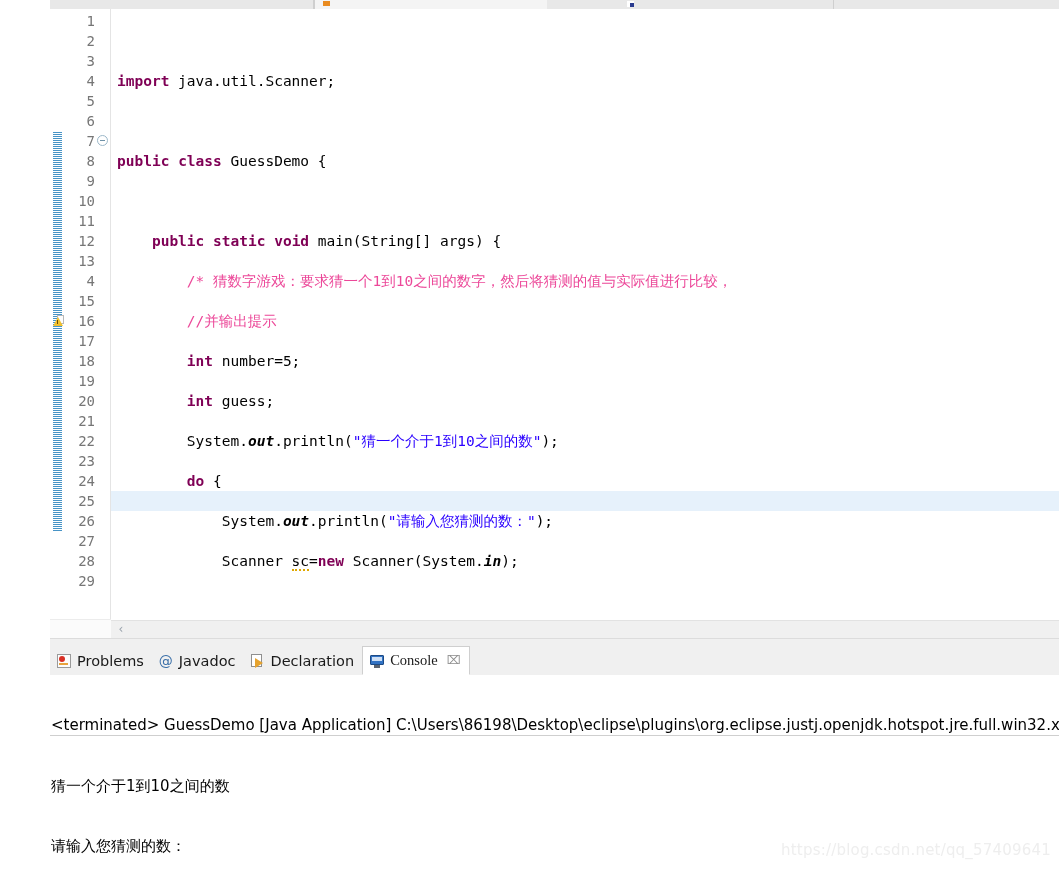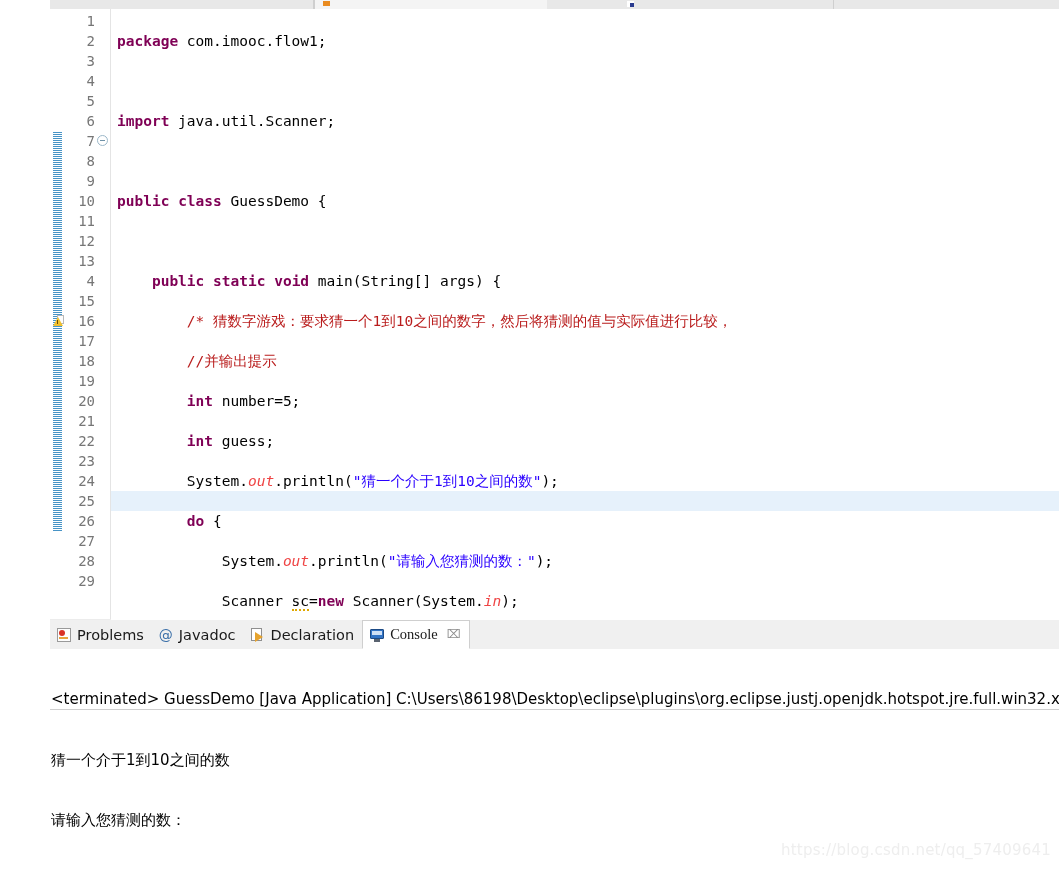--- a/index.html
+++ b/index.html
@@ -146,22 +146,22 @@
     color: #000000;
   }
   #code .ln { height: 20px; padding-left: 6px; }
   .cur-line {
     position: absolute; left: 0; right: 0;
     height: 20px;
     background: #e6f1fb;
   }
   .kw   { color: #7f0055; font-weight: bold; }
   .str  { color: #2a00ff; }
-  .cmt  { color: #b91c1c; }
-  .fld  { color: #ef4444; font-weight: normal; font-style: italic; }
+  .cmt  { color: #ec4899; }
+  .fld  { color: #000000; font-weight: bold; font-style: italic; }
   .squig {
     border-bottom: 2px dotted #e0a800;
     padding-bottom: 0px;
   }
 
   
   #editor-hscroll {
     position: absolute; left: 61px; bottom: 0;
     right: 0; height: 17px;
     background: #f0f0f0;
@@ -178,21 +178,21 @@
   #editor-leftpad {
     position: absolute; left: 0; bottom: 0;
     width: 61px; height: 18px;
     background: #fbfbfb;
     border-top: 1px solid #ececec;
   }
 
   
   #bottomview {
     position: absolute;
-    left: 50px; top: 620px;
+    left: 50px; top: 646px;
     width: 1009px; height: 217px;
     background: #6d28d9;
   }
   #bottom-gap {
     position: absolute; left: 50px; top: 638px;
     width: 1009px; height: 18px;
     background: #f0f0f0;
     border-top: 1px solid #dcdcdc;
   }
   #tabbar {
@@ -370,21 +370,20 @@
       <div>29</div>
     </div>
 
   <div id="foldcol">
     <div class="foldmark" style="top:126px;"></div>
   </div>
 
   <div id="codewrap">
     <div class="cur-line" style="top:482px;"></div>
     <div id="code">
-<div class="ln"><span class="kw">package</span> com.imooc.flow1;</div>
 <div class="ln"> </div>
 <div class="ln"><span class="kw">import</span> java.util.Scanner;</div>
 <div class="ln"> </div>
 <div class="ln"><span class="kw">public</span> <span class="kw">class</span> GuessDemo {</div>
 <div class="ln"> </div>
 <div class="ln">    <span class="kw">public</span> <span class="kw">static</span> <span class="kw">void</span> main(String[] args) {</div>
 <div class="ln"><span class="cmt">        /* 猜数字游戏：要求猜一个1到10之间的数字，然后将猜测的值与实际值进行比较，</span></div>
 <div class="ln"><span class="cmt">        //并输出提示</span></div>
 <div class="ln">        <span class="kw">int</span> number=5;</div>
 <div class="ln">        <span class="kw">int</span> guess;</div>

